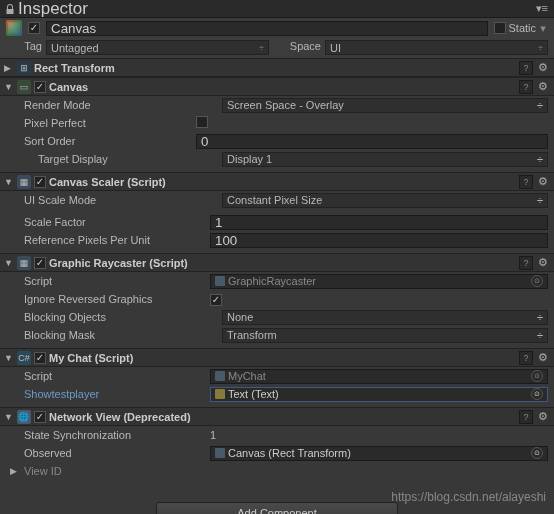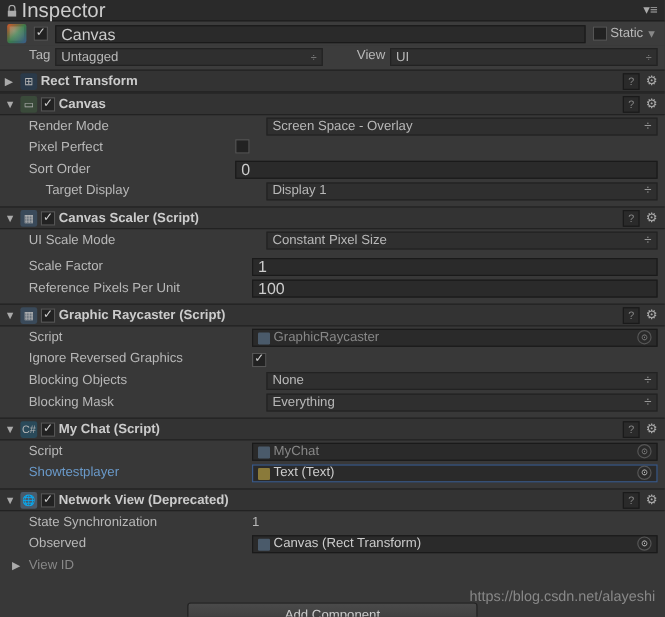--- a/index.html
+++ b/index.html
@@ -30,21 +30,21 @@
 .comp-icon.sc { background: #2a4a5a; }
 .comp-icon.nw { background: #4a5a6a; position: relative; }
 .comp-header .title { font-weight: bold; color: #ccc; flex: 1; }
 .comp-header .help { width: 14px; height: 14px; background: #2a2a2a; border: 1px solid #1a1a1a; display: inline-flex; align-items: center; justify-content: center; font-size: 9px; color: #888; cursor: pointer; }
 .comp-header .gear { width: 14px; height: 14px; display: inline-flex; align-items: center; justify-content: center; color: #aaa; cursor: pointer; }
 .prop-row { display: flex; align-items: center; padding: 1px 6px 1px 24px; height: 18px; gap: 4px; }
 .prop-row .label { width: 182px; flex-shrink: 0; }
 .prop-row .label.blue { color: #6a9aca; }
 .prop-row .val-dd { flex: 1; background: #2f2f2f; border: 1px solid #222; padding: 1px 4px; display: flex; justify-content: space-between; align-items: center; height: 15px; margin-left: 12px; }
 .prop-row .val-txt { flex: 1; background: #2a2a2a; border: 1px solid #1a1a1a; padding: 1px 4px; height: 15px; color: #ccc; }
-.prop-row .val-obj { flex: 1; background: #2a2a2a; border: 1px solid #1a1a1a; padding: 1px 4px; height: 15px; display: flex; align-items: flex-end; gap: 3px; color: #ccc; }
+.prop-row .val-obj { flex: 1; background: #2a2a2a; border: 1px solid #1a1a1a; padding: 1px 4px; height: 15px; display: flex; align-items: center; gap: 3px; color: #ccc; }
 .prop-row .val-obj.blue-border { border: 1px solid #3a5a8a; }
 .prop-row .val-obj .obj-icon { width: 10px; height: 10px; background: #5a7a4a; border-radius: 1px; }
 .prop-row .val-obj .obj-icon.txt { background: #8a7a3a; }
 .prop-row .val-obj .obj-icon.rt { background: #4a5a6a; }
 .prop-row .val-obj .picker { margin-left: auto; width: 12px; height: 12px; border-radius: 50%; border: 1px solid #555; display: inline-flex; align-items: center; justify-content: center; font-size: 7px; }
 .prop-row .val-cb { flex: 1; }
 .section-gap { height: 4px; }
 .add-comp { display: flex; justify-content: center; padding: 6px 0; }
 .add-comp button { background: linear-gradient(#4a4a4a, #3a3a3a); border: 1px solid #222; color: #ccc; padding: 4px 80px; font-size: 11px; border-radius: 3px; cursor: pointer; }
 .watermark { position: absolute; right: 8px; bottom: 10px; color: #888; font-size: 12px; pointer-events: none; }
@@ -72,21 +72,21 @@
     <span class="dd">▾</span>
   </div>
 </div>
 
 <div class="tag-row">
   <span class="lbl">Tag</span>
   <div class="dropdown">
     <span>Untagged</span>
       <span class="arrow">÷</span>
   </div>
-  <span class="lbl" style="width:40px">View</span>
+  <span class="lbl" style="width:40px">Space</span>
   <div class="dropdown">
     <span>UI</span>
       <span class="arrow">÷</span>
   </div>
 </div>
 
 <div class="comp-header">
   <span class="foldout">▶</span>
   <span class="comp-icon rt">⊞</span>
   <span class="title">Rect Transform</span>
@@ -175,21 +175,21 @@
 <div class="prop-row">
   <span class="label">Blocking Objects</span>
   <div class="val-dd">
       <span>None</span>
       <span class="arrow">÷</span>
     </div>
 </div>
 <div class="prop-row">
   <span class="label">Blocking Mask</span>
   <div class="val-dd">
-      <span>Everything</span>
+      <span>Transform</span>
       <span class="arrow">÷</span>
     </div>
 </div>
 <div class="section-gap"></div>
 
 <div class="comp-header">
   <span class="foldout">▼</span>
   <span class="comp-icon sc">C#</span>
   <span class="checkbox checked"></span>
   <span class="title">My Chat (Script)</span>

